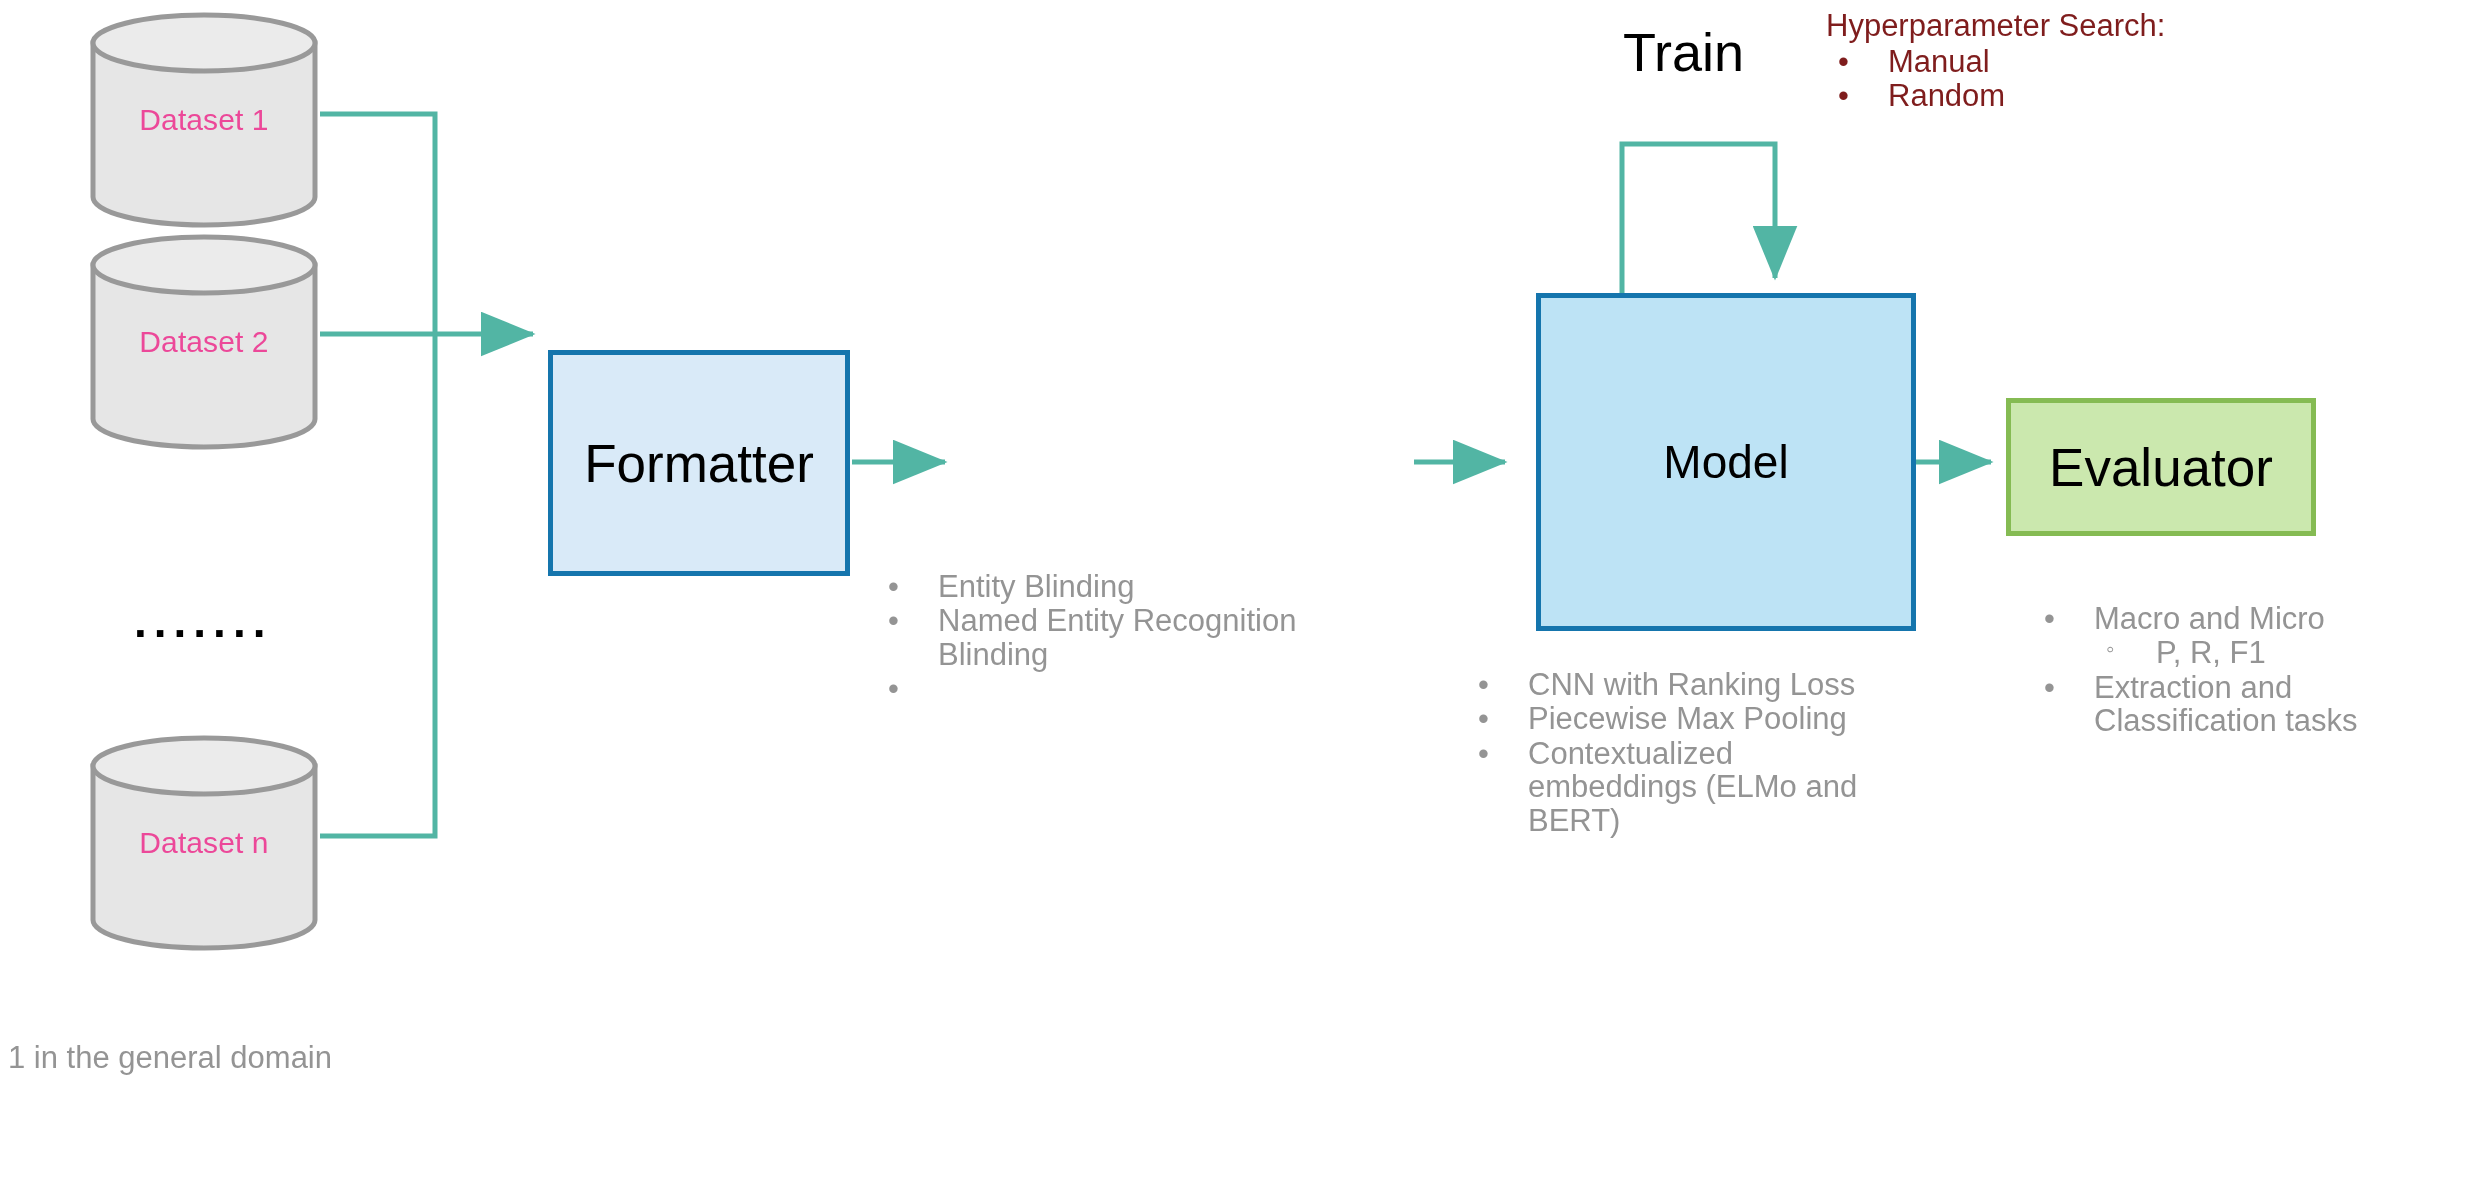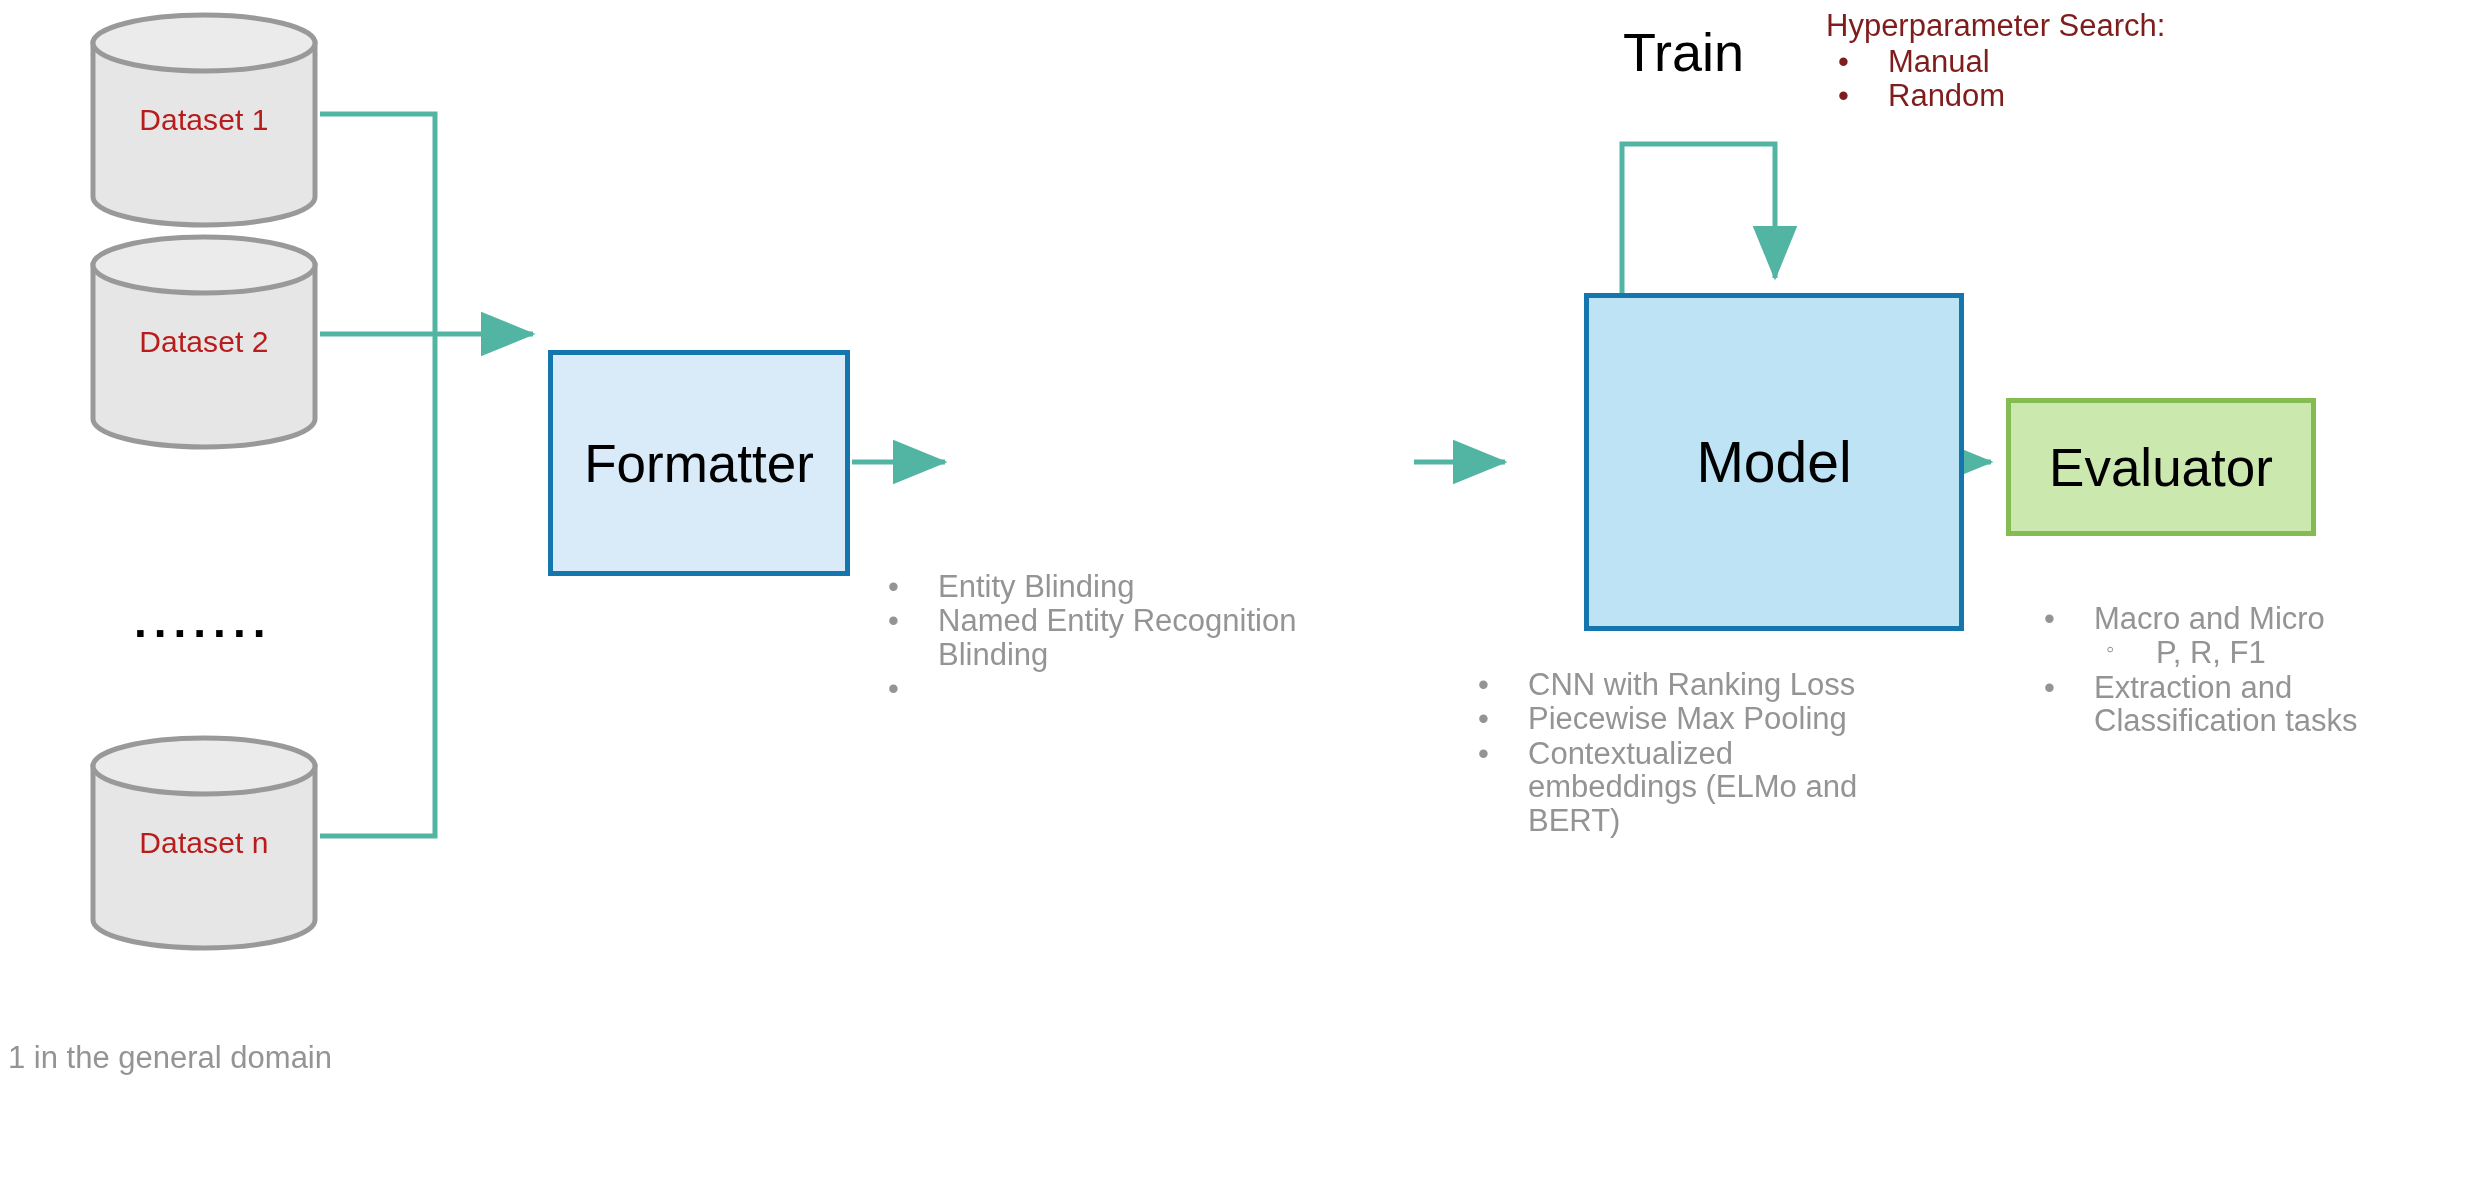--- a/index.html
+++ b/index.html
@@ -38,21 +38,21 @@
   .cyl-label {
     position: absolute;
     left: 0;
     top: 0;
     width: 232px;
     height: 220px;
     display: flex;
     align-items: center;
     justify-content: center;
     font-size: 30px;
-    color: #b91c1c;
+    color: #ec4899;
     letter-spacing: 0.1px;
   }
 
   
   .node {
     position: absolute;
     box-sizing: border-box;
     display: flex;
     align-items: center;
     justify-content: center;
@@ -70,25 +70,25 @@
     justify-content: center;
   }
   #node-preprocessor {
     left: 960px; top: 386px;
     width: 452px; height: 152px;
     background: #fcd8a7;
     border: 5px solid #ef9336;
     font-size: 53px;
   }
   #node-model {
-    left: 1584px; top: 293px;
+    left: 1536px; top: 293px;
     width: 380px; height: 338px;
     background: #bde3f5;
     border: 5px solid #1575ad;
-    font-size: 57px;
+    font-size: 46px;
   }
   #node-evaluator {
     left: 2006px; top: 398px;
     width: 310px; height: 138px;
     background: #cbe8ae;
     border: 5px solid #85bb53;
     font-size: 53px;
   }
 
   

